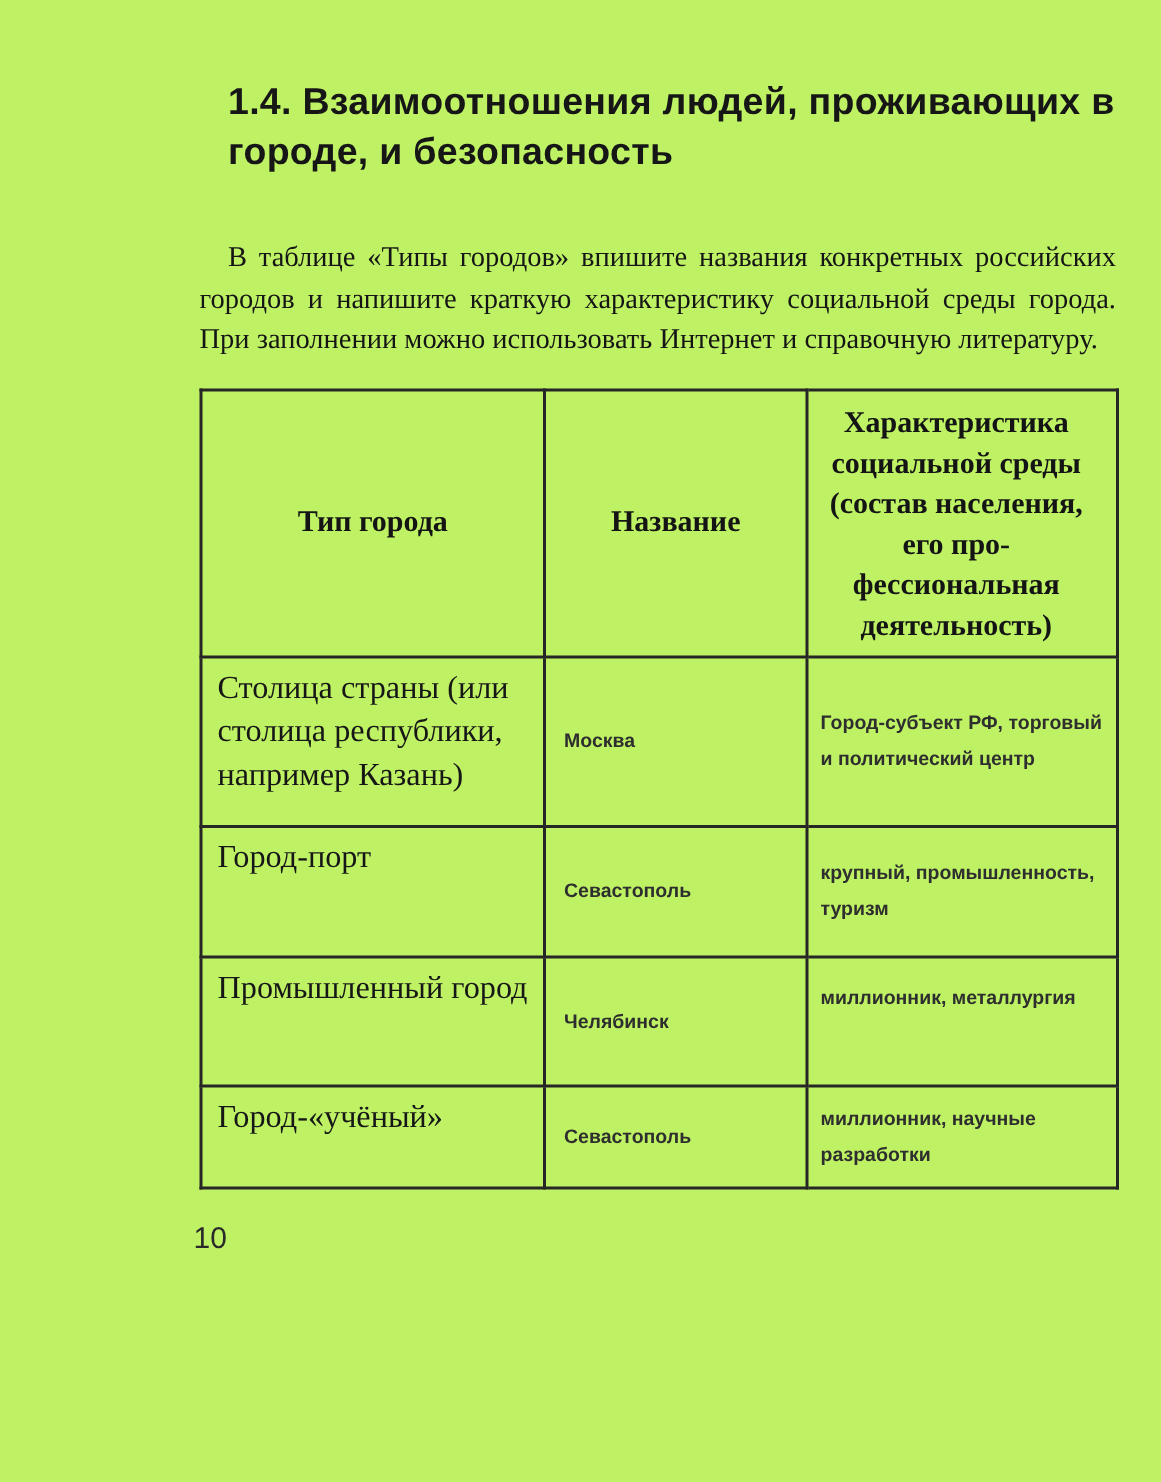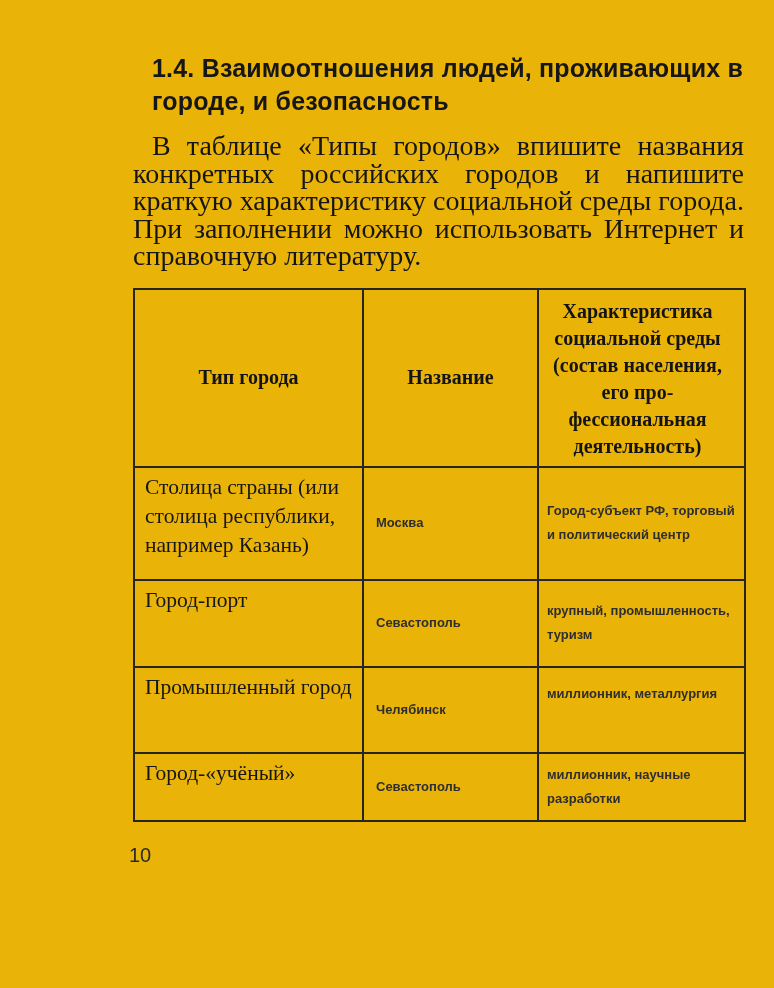--- a/index.html
+++ b/index.html
@@ -1,21 +1,21 @@
 <!DOCTYPE html>
 <html lang="ru"><head>
 <meta charset="utf-8">
 <style>
   * { margin: 0; padding: 0; box-sizing: border-box; }
   html, body { background: #e8e8e8; }
   .page {
     position: relative;
     width: 774px;
     height: 988px;
-    background: #eab308;
+    background: #bef264;
     color: #1b1b1b;
     font-family: "Liberation Serif", serif;
     padding: 52px 30px 0 133px;
     overflow: hidden;
   }
   .content { width: 611px; }
 
   .section-title {
     font-family: "Liberation Sans", sans-serif;
     font-weight: 700;
@@ -27,22 +27,22 @@
     width: 592px;
   }
   .task-label {
     font-family: "Liberation Sans", sans-serif;
     font-style: italic;
     font-size: 21px;
     color: #1e1e1e;
     margin: 36px 0 0 19px;
   }
   .instruction {
-    margin-top: 14px;
-    font-size: 28px;
+    margin-top: 40px;
+    font-size: 19px;
     line-height: 27.5px;
     text-align: justify;
     text-indent: 19px;
     color: #151515;
   }
 
   table.city-table {
     margin-top: 18px;
     border-collapse: collapse;
     width: 611px;

